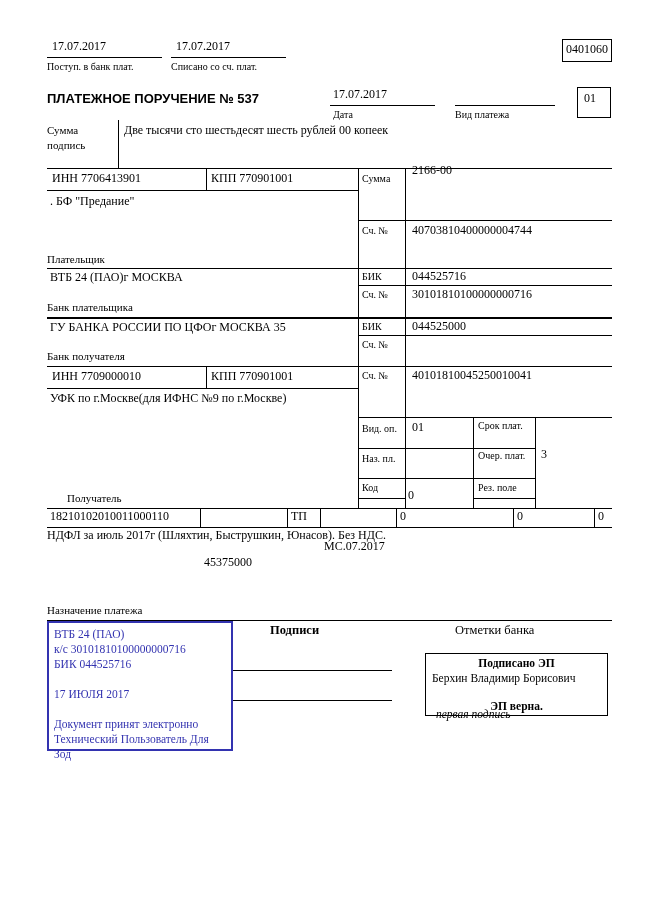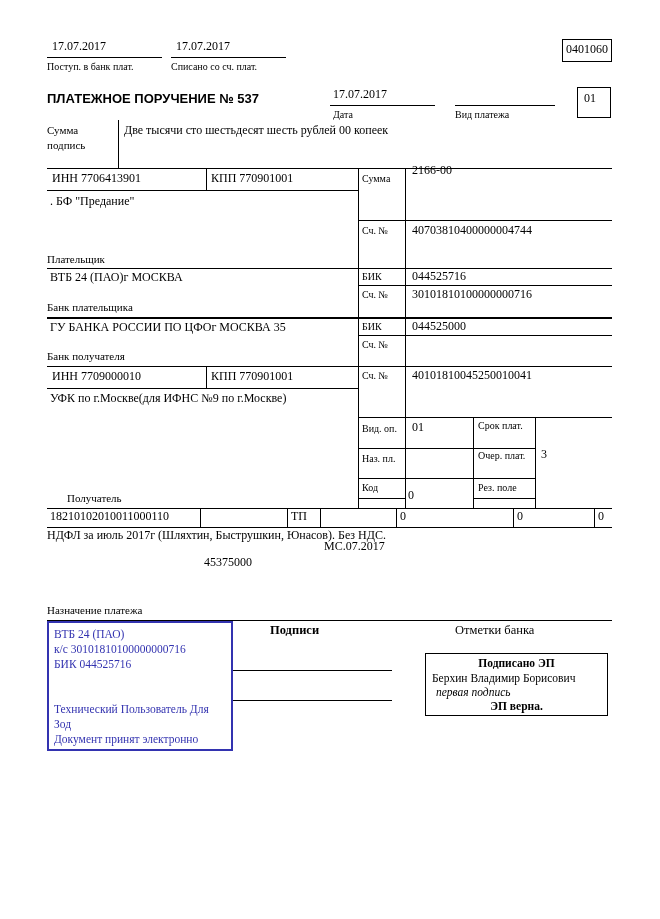--- a/index.html
+++ b/index.html
@@ -9,21 +9,21 @@
   }
   .t{position:absolute;font-family:"Liberation Serif", serif;font-size:12px;color:#000;white-space:nowrap;line-height:1.15;}
   .sm{font-size:10px;}
   .md{font-size:11px;}
   .wrap{white-space:normal;}
   .hl{position:absolute;background:#000;height:1px;}
   .vl{position:absolute;background:#000;width:1px;}
   .box{position:absolute;border:1px solid #000;box-sizing:border-box;text-decoration:underline;}
   .title{font-family:"Liberation Sans", sans-serif;font-weight:bold;font-size:13px;}
   .b{font-weight:bold;}
-  .i{font-style:italic;}
+  .i{font-style:italic;margin-top:22px;}
   .ctr{text-align:center;}
   .stamp{position:absolute;box-sizing:border-box;}
 </style>
 </head>
 <body>
 
 <div id="page">
 
   <div class="t" style="left:52px;top:40px;">17.07.2017</div>
   <div class="hl" style="left:47px;top:57px;width:115px;"></div>
@@ -139,23 +139,24 @@
   <div class="t" style="left:47px;top:529px;">НДФЛ за июль 2017г (Шляхтин, Быструшкин, Юнасов). Без НДС.</div>
   <div class="t md" style="left:47px;top:604px;">Назначение платежа</div>
   <div class="hl" style="left:47px;top:620px;width:565px;"></div>
 
   <div class="stamp" style="left:47px;top:621px;width:186px;height:130px;border:2px solid #3333b0;">
     <div style="position:absolute;left:5px;top:4px;right:4px;font-size:11.5px;line-height:15px;color:#3333b0;font-family:'Liberation Serif',serif;">
       <div>ВТБ 24 (ПАО)</div>
       <div>к/с 30101810100000000716</div>
       <div>БИК 044525716</div>
       <div>&nbsp;</div>
+      <div>17 ИЮЛЯ 2017</div>
       <div>&nbsp;</div>
+      <div>Документ принят электронно</div>
       <div>Технический Пользователь Для Зод</div>
-      <div>Документ принят электронно</div>
     </div>
   </div>
 
   <div class="t" style="left:270px;top:623px;font-size:12.5px;font-weight:bold;">Подписи</div>
   <div class="t" style="left:455px;top:623px;font-size:12.5px;">Отметки банка</div>
 
   <div class="hl" style="left:233px;top:670px;width:159px;"></div>
   <div class="hl" style="left:233px;top:700px;width:159px;"></div>
 
   <div class="box" style="left:425px;top:653px;width:183px;height:63px;">

